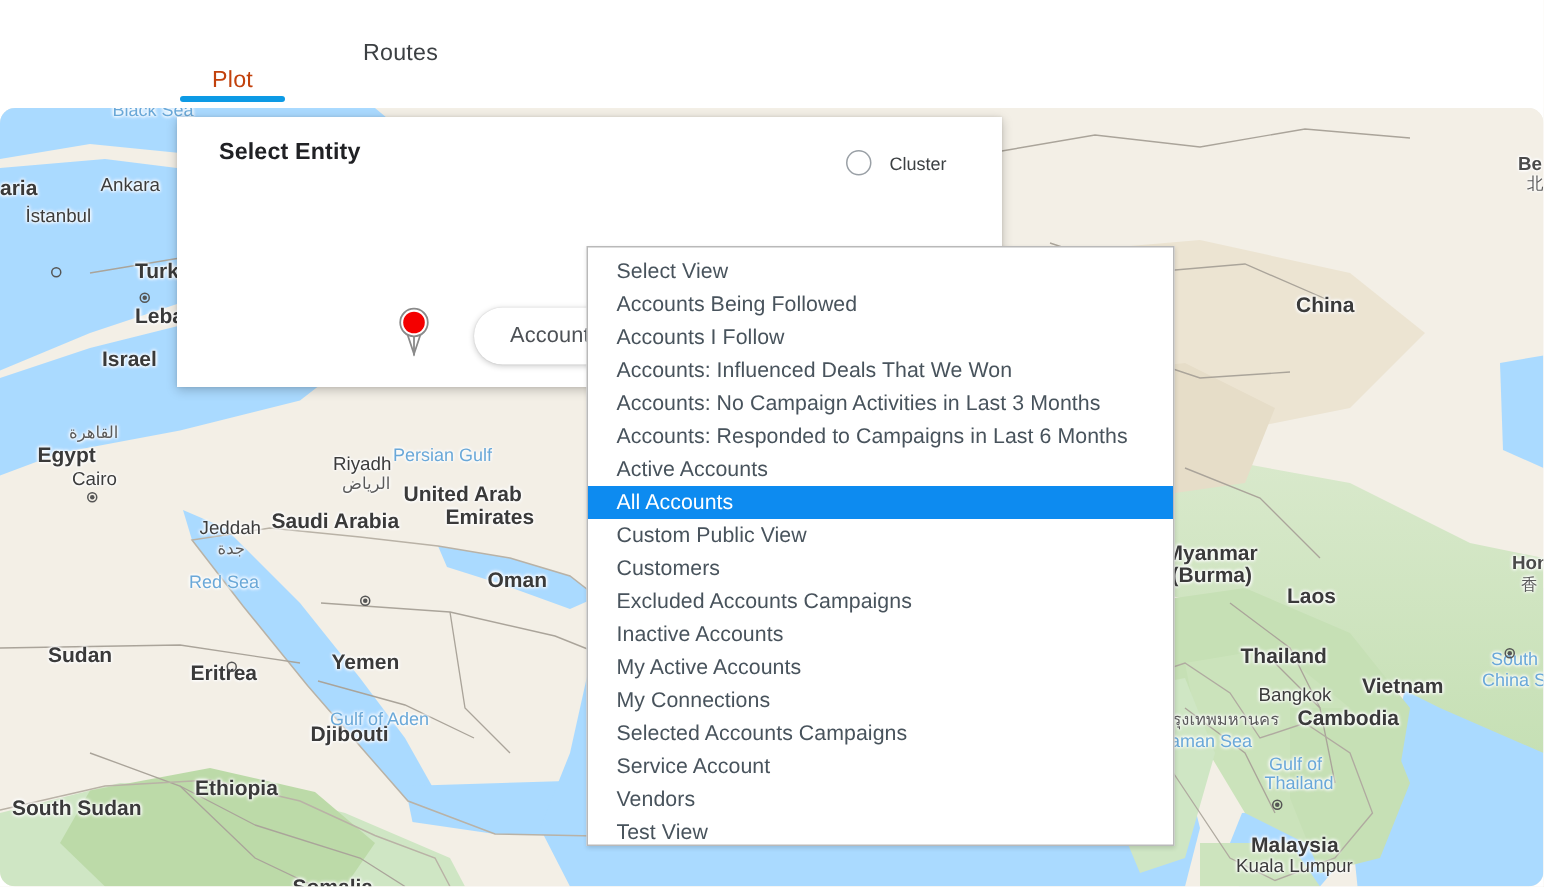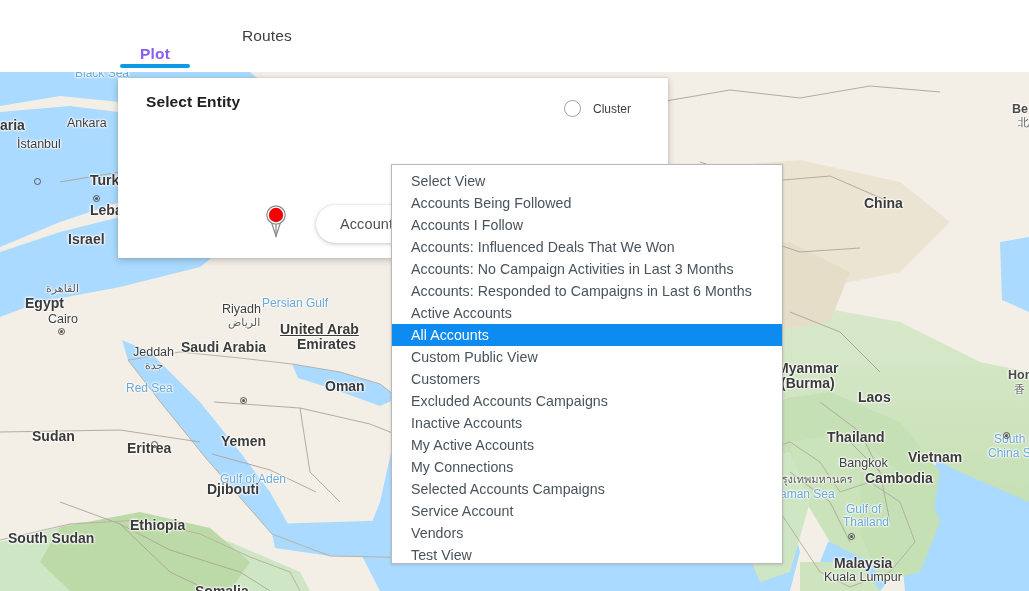--- a/index.html
+++ b/index.html
@@ -19,30 +19,30 @@
   }
   .tabs { position: absolute; left: 120px; top: 0; height: 72px; display: flex; align-items: center; }
   .tab {
     position: relative; height: 72px; display: flex; align-items: center; justify-content: center;
     font-size: 15.5px; color: #3c4043; letter-spacing: .15px; cursor: pointer;
   }
   .tab .tab-label { display: block; padding: 0 2px; }
   .tab.plot      { width: 70px; }
   .tab.routes    { width: 92px; margin-left: 31px; }
   .tab.templates { width: 106px; margin-left: 33px; }
-  .tab.active .tab-label { font-weight: bold; color: #8b5cf6; margin-top: 36px; }
+  .tab.active .tab-label { font-weight: normal; color: #c2410c; margin-top: 36px; }
   .tab.active::after {
     content: ""; position: absolute; left: 0; right: 0; bottom: 4px;
     height: 4px; border-radius: 2px; background: #0d9ae5;
   }
 
   
   .map {
     position: absolute; left: 0; top: 72px; width: 1029px; height: 519px;
-    background: #f2efe9; overflow: hidden; z-index: 0;
+    background: #f2efe9; overflow: hidden; z-index: 0; border-radius: 10px;
   }
   .map svg { display: block; width: 1029px; height: 519px; }
   .maplabel {
     position: absolute; white-space: nowrap; pointer-events: none;
     font-family: "Liberation Sans", sans-serif;
     text-shadow: 0 0 2px #fff, 0 0 2px #fff, 0 0 3px #fff, 0 0 3px #fff;
   }
   .lbl-country { font-size: 14px; font-weight: bold; color: #3a3a3a; }
   .lbl-country-sm { font-size: 12.5px; font-weight: bold; color: #4a4a4a; }
   .lbl-city { font-size: 12.5px; color: #3c3c3c; }
@@ -192,21 +192,21 @@
         <div class="maplabel lbl-city" style="left: 67px; top: 44px;">Ankara</div>
         <div class="maplabel lbl-country" style="left: 90px; top: 65px; margin-top: 35px;">Turk</div>
         <div class="maplabel lbl-country" style="left: 90px; top: 130px;">Leba</div>
         <div class="maplabel lbl-country" style="left: 68px; top: 159px;">Israel</div>
         <div class="maplabel lbl-city" style="left: 48px; top: 196px; margin-top: 44px;">Cairo</div>
         <div class="maplabel lbl-city-sub" style="left: 46px; top: 210px;">القاهرة</div>
         <div class="maplabel lbl-country" style="left: 25px; top: 223px;">Egypt</div>
         <div class="maplabel lbl-city" style="left: 222px; top: 230px;">Riyadh</div>
         <div class="maplabel lbl-city-sub" style="left: 228px; top: 244px;">الرياض</div>
         <div class="maplabel lbl-water" style="left: 262px; top: 224px;">Persian Gulf</div>
-        <div class="maplabel lbl-country" style="left: 280px; top: 249px; text-decoration: underline;">United Arab</div>
+        <div class="maplabel lbl-country" style="left: 269px; top: 249px;">United Arab</div>
         <div class="maplabel lbl-country" style="left: 297px; top: 264px;">Emirates</div>
         <div class="maplabel lbl-country" style="left: 181px; top: 267px;">Saudi Arabia</div>
         <div class="maplabel lbl-city" style="left: 133px; top: 273px;">Jeddah</div>
         <div class="maplabel lbl-city-sub" style="left: 145px; top: 287px;">جدة</div>
         <div class="maplabel lbl-water" style="left: 126px; top: 309px;">Red Sea</div>
         <div class="maplabel lbl-country" style="left: 325px; top: 306px;">Oman</div>
         <div class="maplabel lbl-country" style="left: 32px; top: 356px;">Sudan</div>
         <div class="maplabel lbl-country" style="left: 127px; top: 368px;">Eritrea</div>
         <div class="maplabel lbl-country" style="left: 221px; top: 361px;">Yemen</div>
         <div class="maplabel lbl-country" style="left: 167px; top: 409px; margin-left: 40px;">Djibouti</div>

